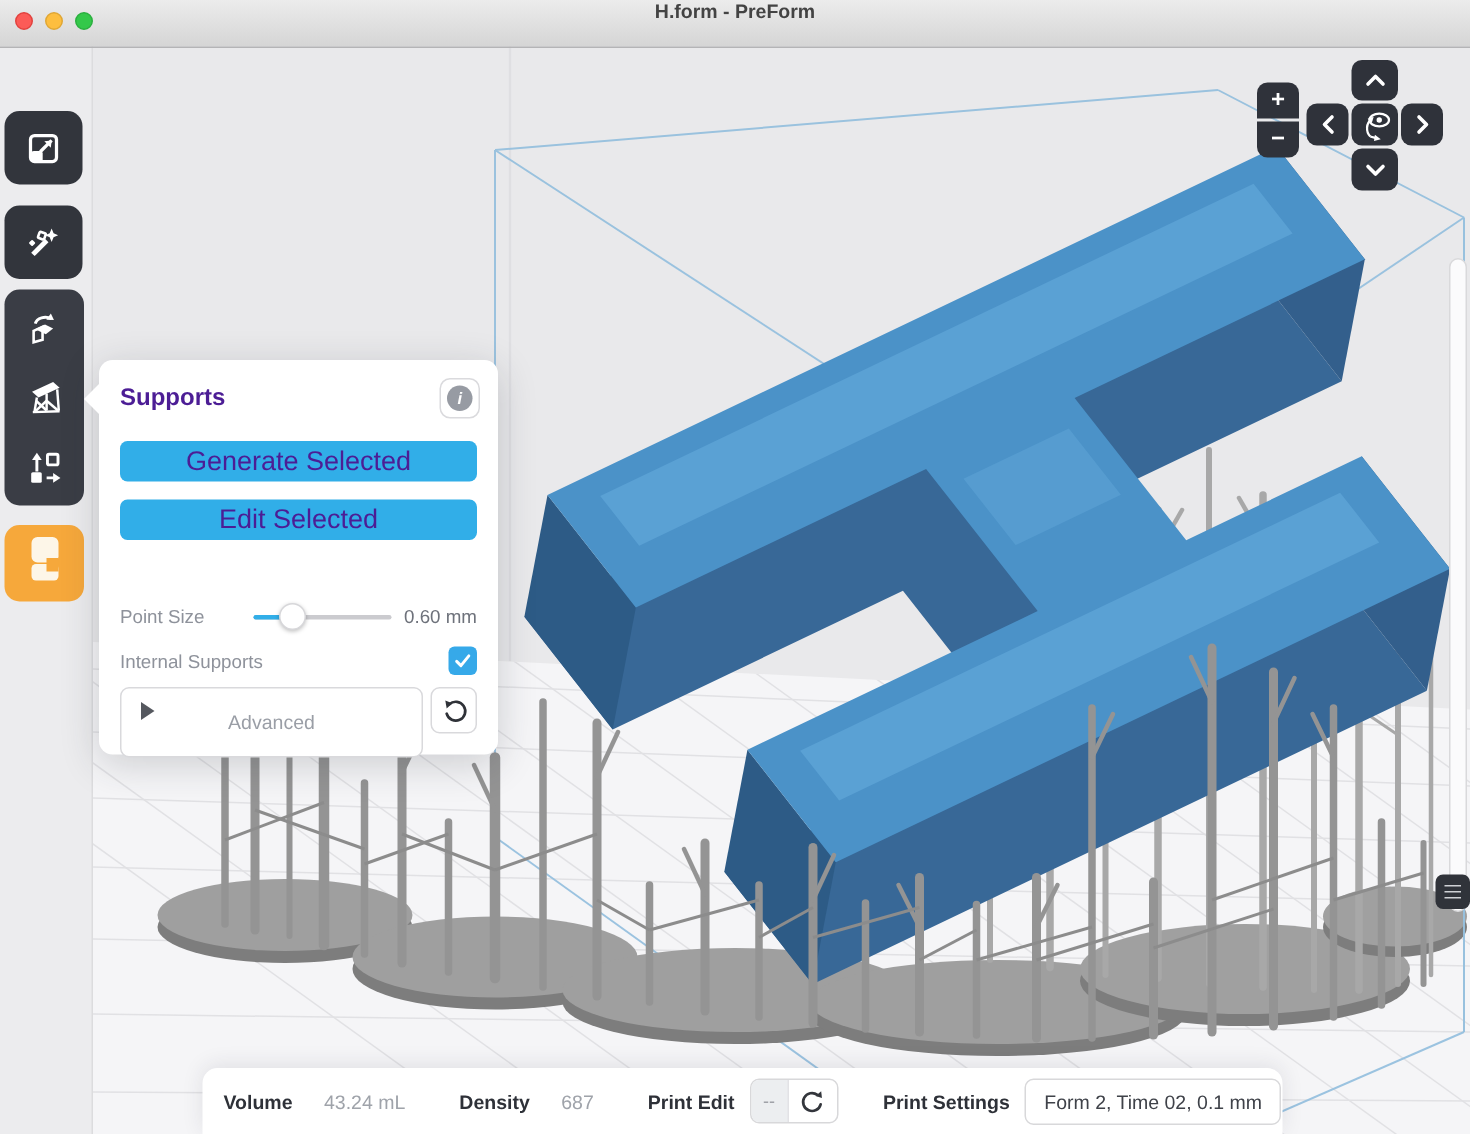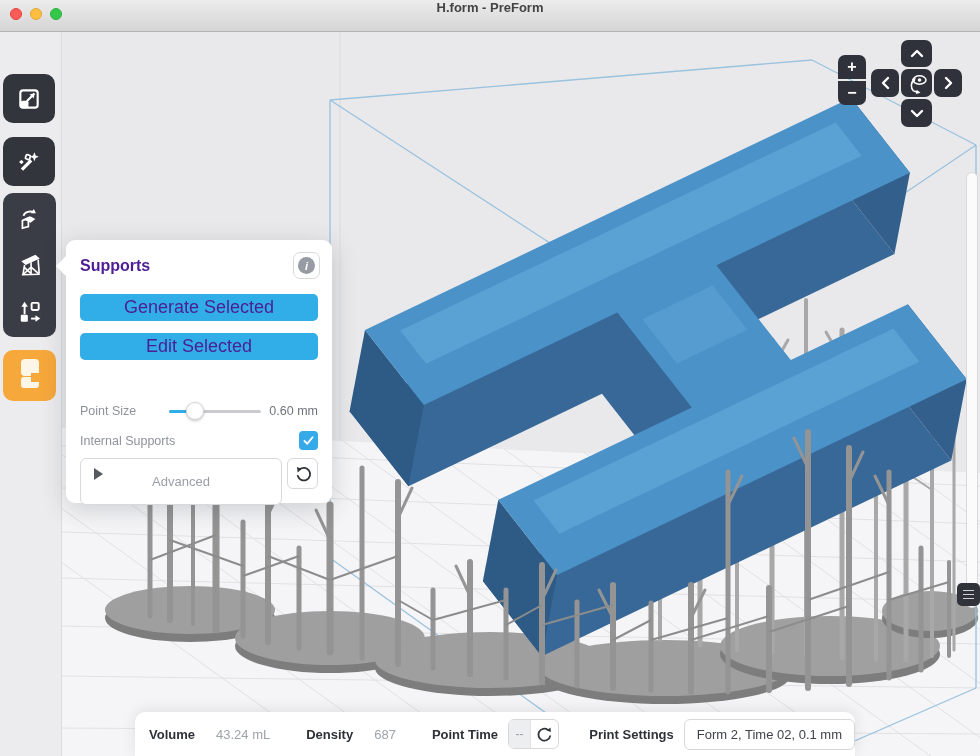--- a/index.html
+++ b/index.html
@@ -482,21 +482,21 @@
     <i></i>
 </div>
 
 <div class="statusbar">
   <span class="sb-label">Volume</span>
   <span class="sb-value">43.24 mL</span>
   <span class="sb-gap"></span>
   <span class="sb-label">Density</span>
   <span class="sb-value">687</span>
   <span class="sb-gap"></span>
-  <span class="sb-label">Point Time</span>
+  <span class="sb-label">Print Edit</span>
   <span class="pt-group">
     <span class="pt-dash">--</span>
     <span class="pt-refresh">
       <svg width="17" height="17" viewBox="0 0 20 20">
         <path d="M14,4.6 A7,7 0 1 0 16.6,12" fill="none" stroke="#33363c" stroke-width="2.1" stroke-linecap="round"></path>
         <polygon points="17,1.8 17.6,7 12.6,5.4" fill="#33363c"></polygon>
       </svg>
     </span>
   </span>
   <span class="sb-gap" style="width:30px;"></span>

